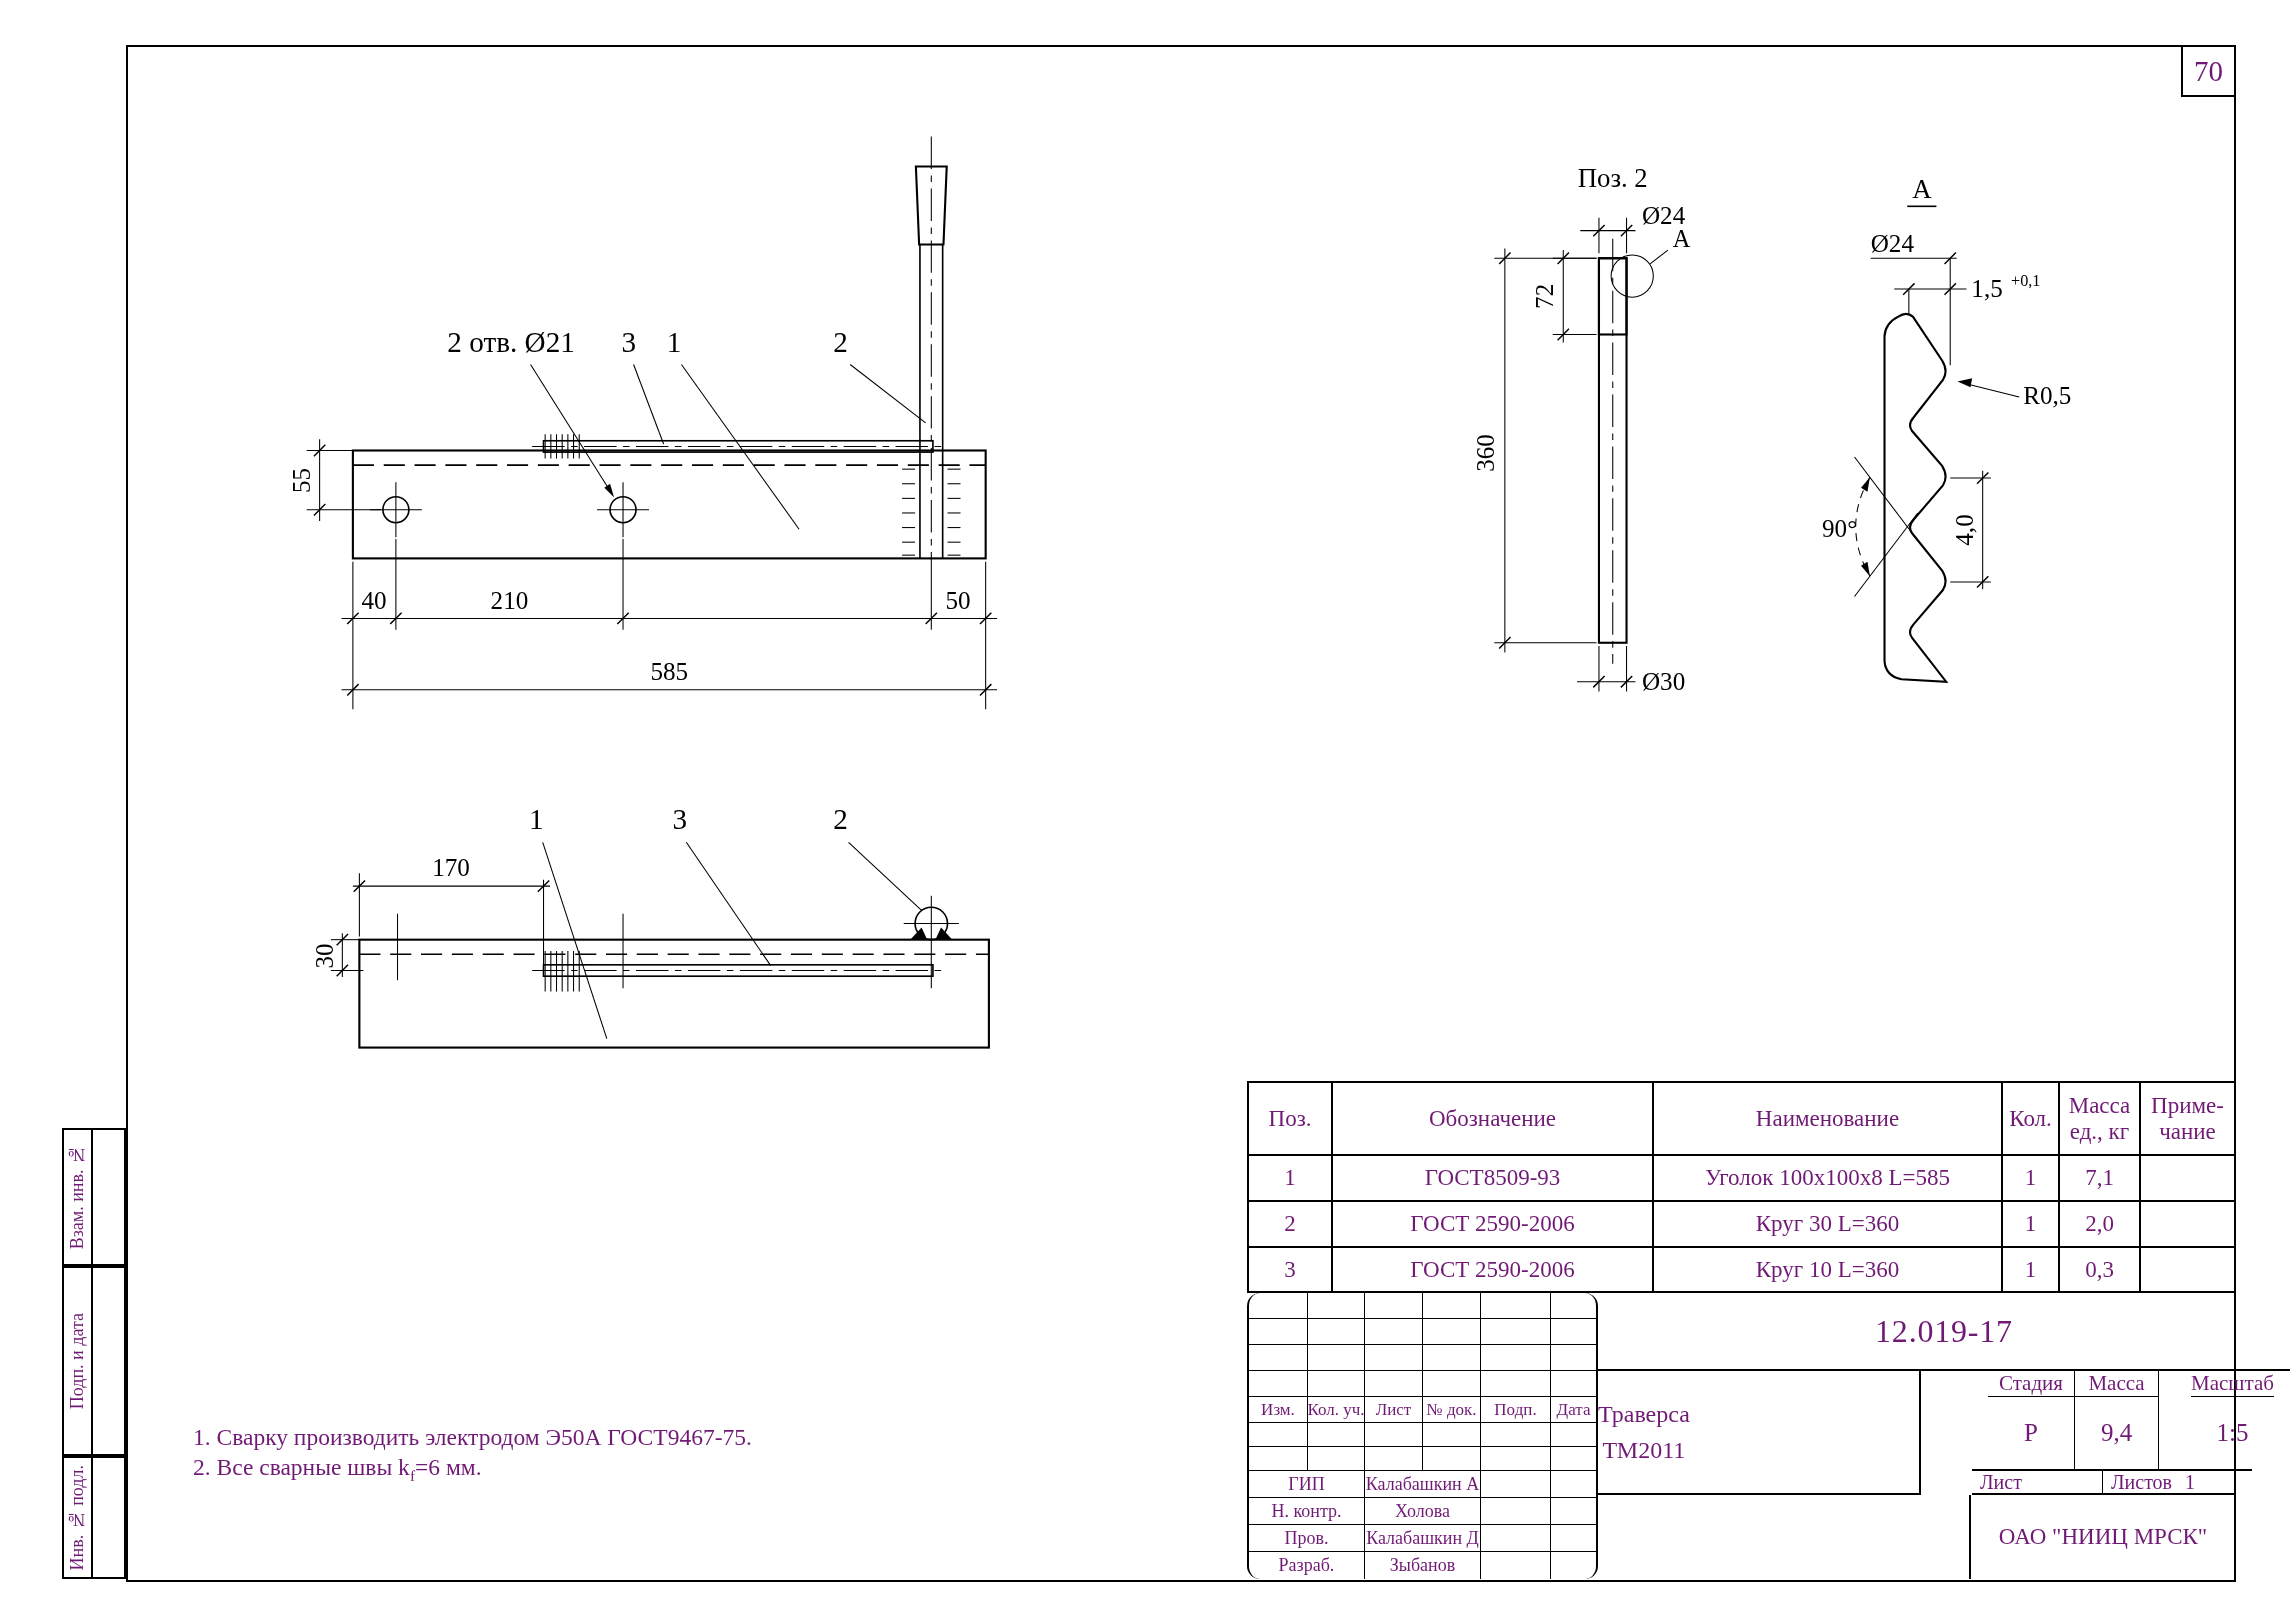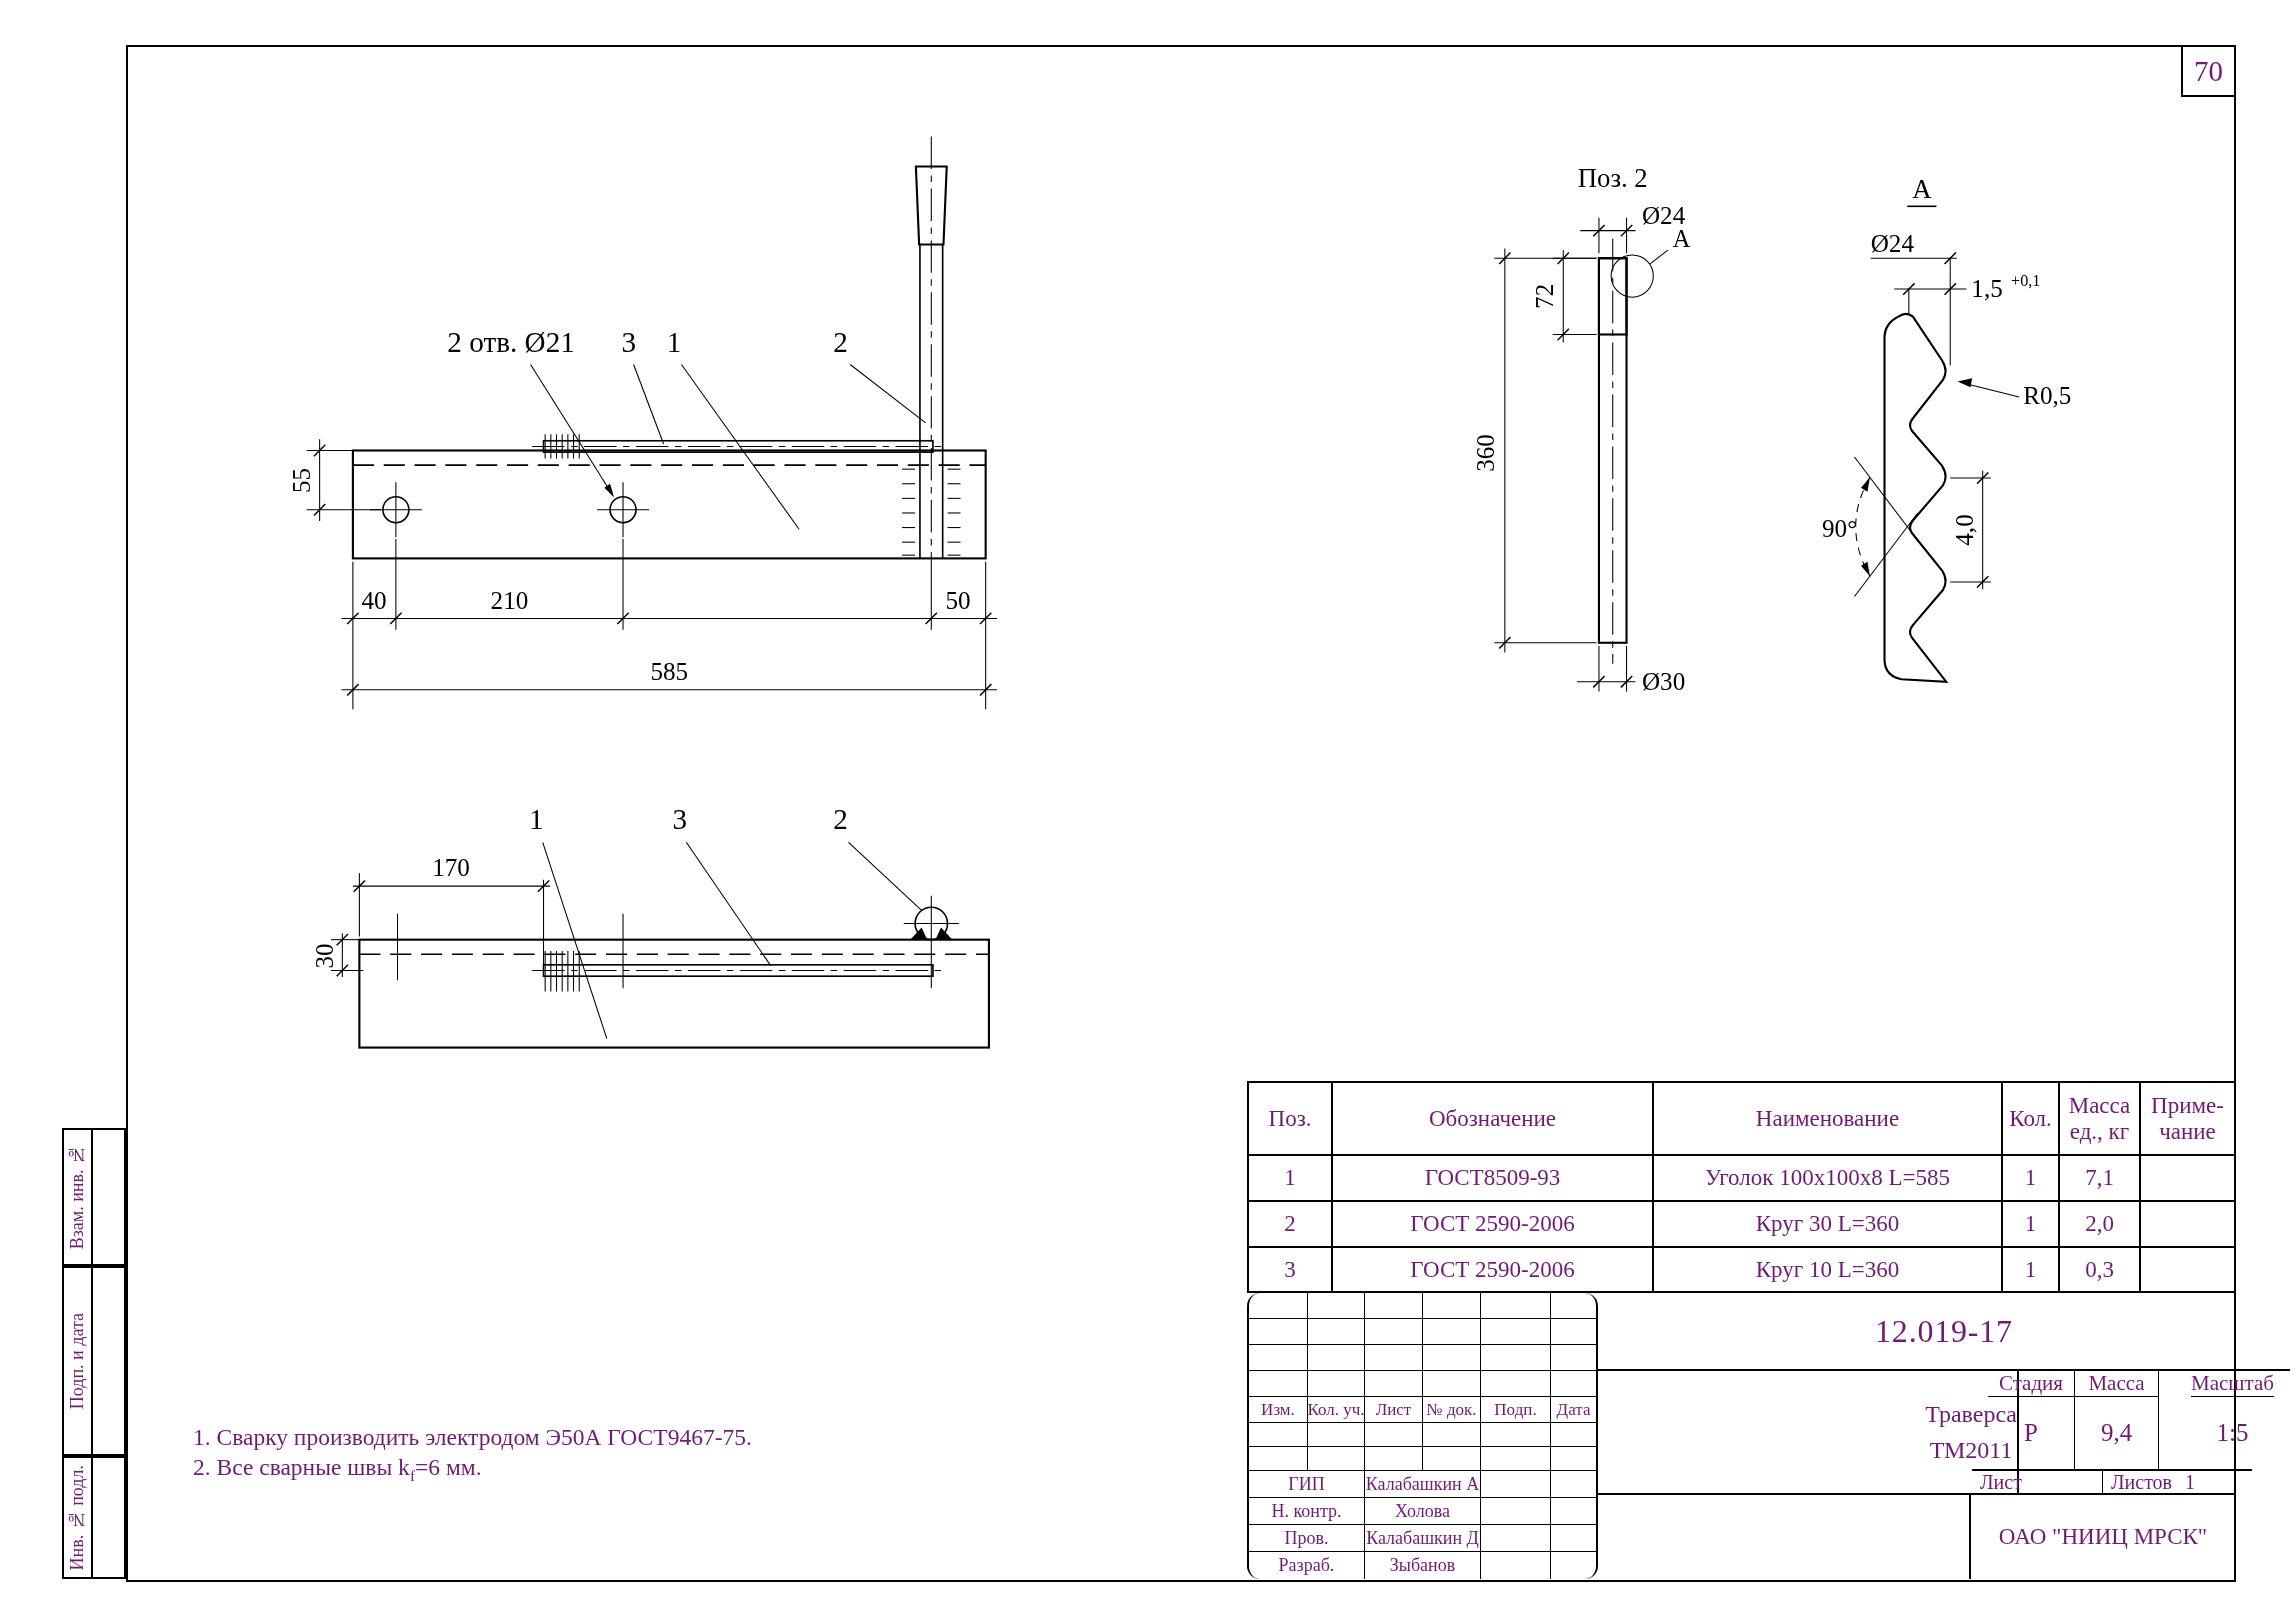--- a/index.html
+++ b/index.html
@@ -33,22 +33,22 @@
   .tb-left{left:1247px;top:1293px;width:351px;height:286px;border-left:2.4px solid #000;border-right:2.4px solid #000;
            display:grid;grid-template-columns:59px 57px 58px 58px 70px 1fr;
            grid-template-rows:26px 26px 26px 26px 26px 24px 24px 27px 27px 27px 1fr;font-size:17px;border-radius:13px;}
   .tb-left .c{border-right:1.6px solid #000;border-bottom:1.6px solid #000;display:flex;
               align-items:center;justify-content:center;overflow:hidden;white-space:nowrap;}
   .tb-left .nbr{border-right:none;}
   .tb-left .nbb{border-bottom:none;}
   .tb-left .sp2{grid-column:span 2;font-size:18px;}
   .doccell{left:1598px;top:1293px;width:692px;height:78px;border-bottom:2.4px solid #000;
            display:flex;align-items:center;justify-content:center;font-size:32px;letter-spacing:0.8px;}
-  .product{left:1598px;top:1370px;width:421px;height:125px;border-right:2.4px solid #000;border-bottom:2.4px solid #000;
-           display:flex;align-items:center;justify-content:flex-end;text-align:center;font-size:24px;
+  .product{left:1598px;top:1370px;width:323px;height:125px;border-right:2.4px solid #000;border-bottom:2.4px solid #000;
+           display:flex;align-items:center;justify-content:flex-start;text-align:center;font-size:24px;
            white-space:pre-line;line-height:36px;}
   .stage{left:1972px;top:1370px;width:280px;height:101px;border-bottom:2.4px solid #000;
          display:grid;grid-template-columns:87px 84px 1fr;grid-template-rows:27px 1fr;padding-left:16px;}
   .stage .c{border-right:1.6px solid #000;display:flex;align-items:center;justify-content:center;font-size:21px;}
   .stage .hc{border-bottom:1.6px solid #000;}
   .stage .vc{font-size:25px;}
   .stage .nbr{border-right:none;margin-left:32px;}
   .sheetrow{left:1972px;top:1471px;width:262px;height:24px;border-bottom:2.4px solid #000;display:flex;font-size:20px;}
   .sheetrow .c1{width:122px;border-right:1.6px solid #000;display:flex;align-items:center;padding-left:8px;}
   .sheetrow .c2{flex:1;display:flex;align-items:center;padding:0 8px;}

